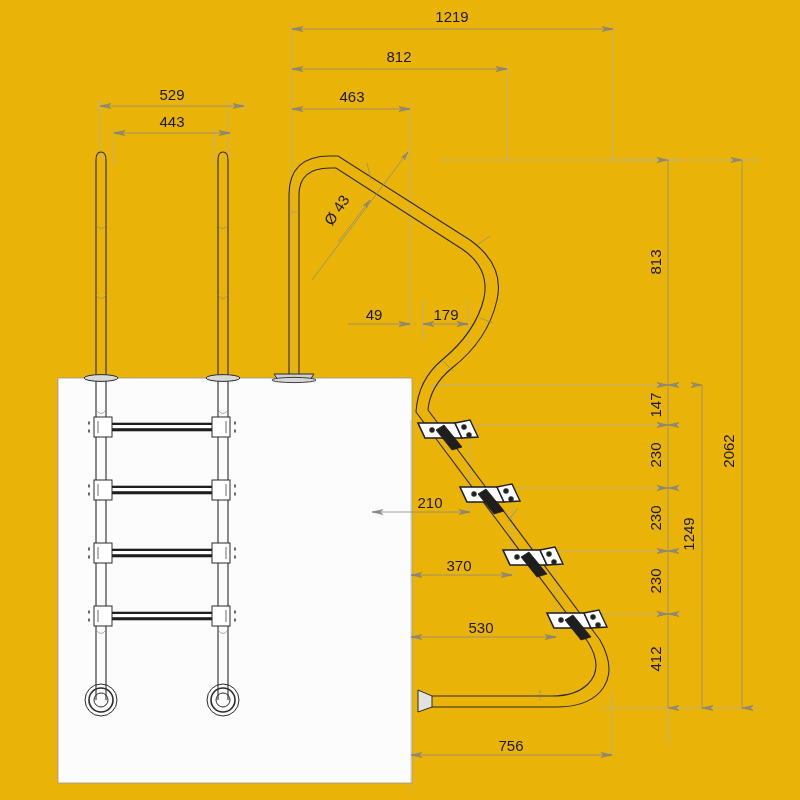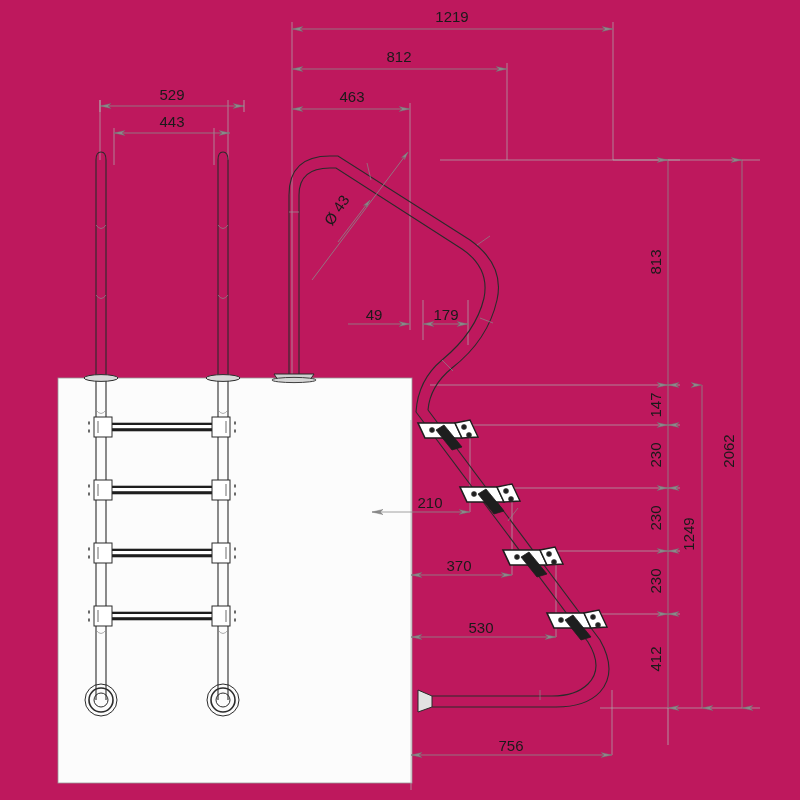--- a/index.html
+++ b/index.html
@@ -1,19 +1,19 @@
 <!DOCTYPE html>
 <html><head>
 <meta charset="utf-8">
 <style>
   html,body{margin:0;padding:0;background:#ffffff;}
   #stage{
     position:relative;
     width:800px;height:800px;
-    background:#be185d;
+    background:#eab308;
     font-family:"Liberation Sans", sans-serif;
     overflow:hidden;
   }
   #stage svg{position:absolute;left:0;top:0;width:800px;height:800px;}
   text{font-family:"Liberation Sans", sans-serif;fill:#1a1a1a;}
 </style>
 </head>
 <body>
 
 <div id="stage">

